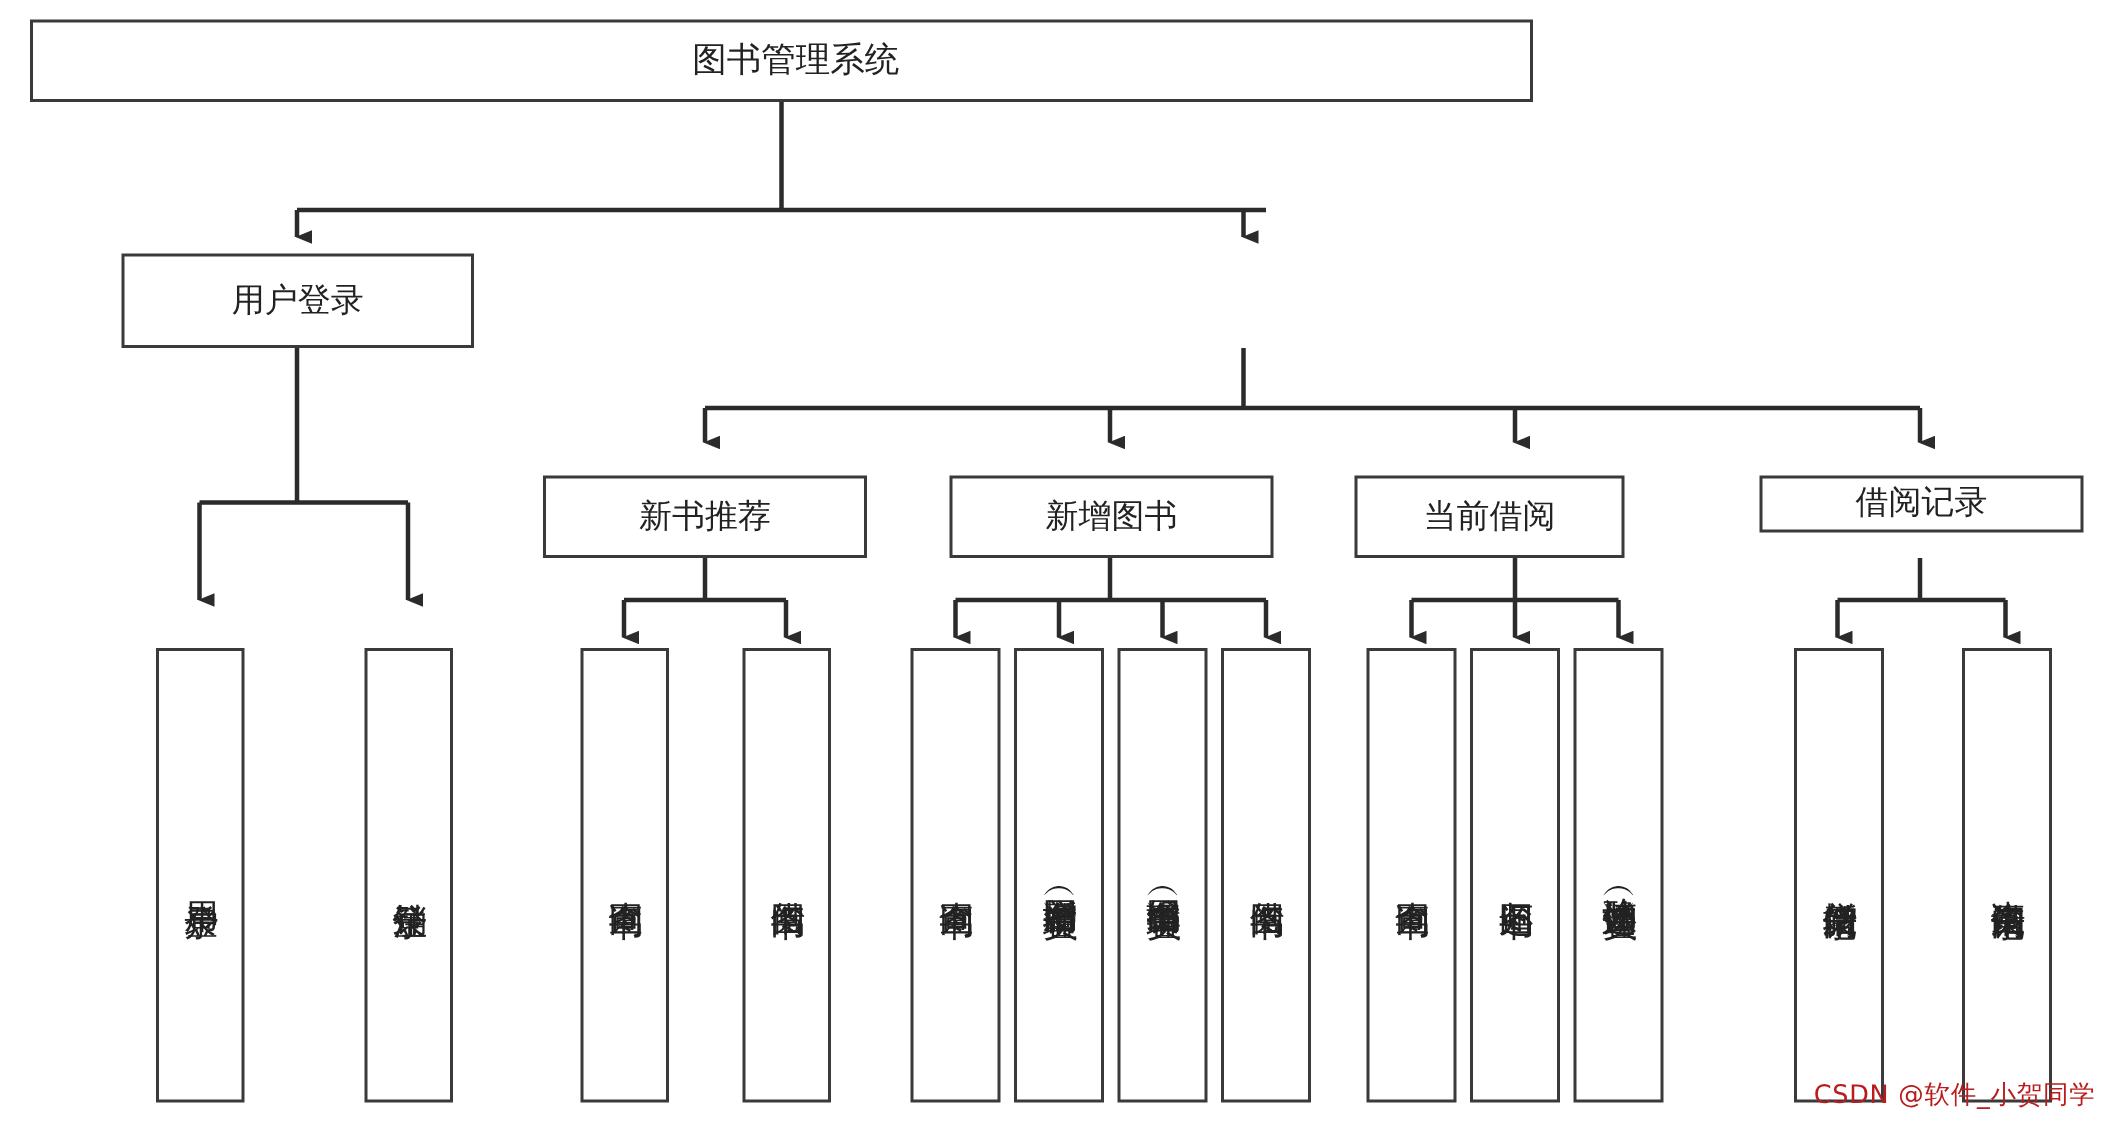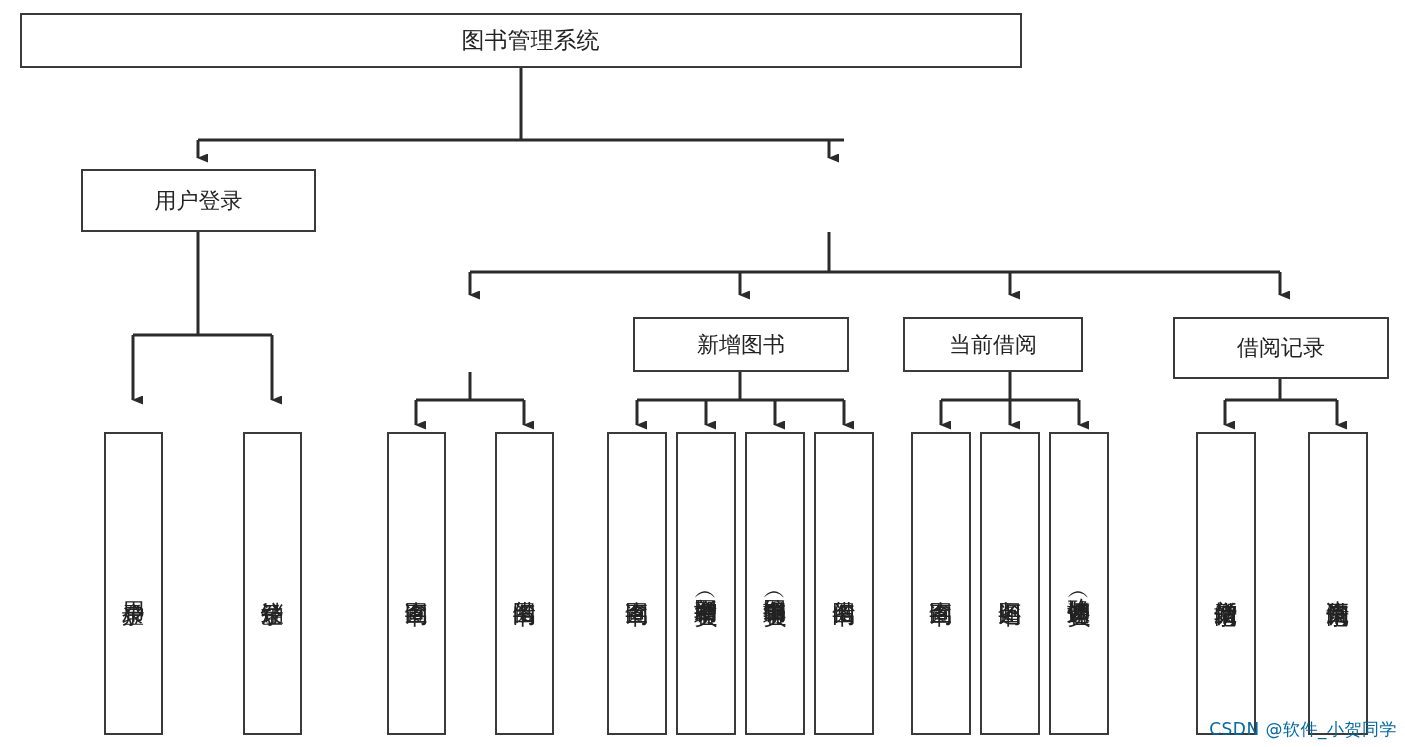--- a/index.html
+++ b/index.html
@@ -60,21 +60,21 @@
     font-size: 23px;
     line-height: 1.07;
     letter-spacing: 1px;
     white-space: nowrap;
   }
   #watermark {
     position: absolute;
     right: 8px;
     bottom: 6px;
     font-size: 17px;
-    color: #0369a1;
+    color: #b91c1c;
     letter-spacing: 0.5px;
     white-space: nowrap;
   }
 </style>
 </head>
 <body>
 
 <div id="canvas">
 
   <svg class="wires" viewBox="0 0 1405 747">
@@ -128,27 +128,30 @@
   </svg>
 
   <div class="node root h" style="left:20px; top:13px; width:1002px; height:55px;">
     <span class="label">图书管理系统</span>
   </div>
 
   <div class="node h" style="left:81px; top:169px; width:235px; height:63px;">
     <span class="label">用户登录</span>
   </div>
 
+  <div class="node h" style="left:362px; top:317px; width:216px; height:55px;">
+    <span class="label">新书推荐</span>
+  </div>
   <div class="node h" style="left:633px; top:317px; width:216px; height:55px;">
     <span class="label">新增图书</span>
   </div>
   <div class="node h" style="left:903px; top:317px; width:180px; height:55px;">
     <span class="label">当前借阅</span>
   </div>
-  <div class="node h" style="left:1173px; top:317px; width:216px; height:62px;">
+  <div class="node h" style="left:1173px; top:317px; width:216px; height:38px;">
     <span class="label">借阅记录</span>
   </div>
 
   <div class="node v" style="left:104px; top:432px; width:59px; height:303px;">
     <span class="label">用户登录</span>
   </div>
   <div class="node v" style="left:243px; top:432px; width:59px; height:303px;">
     <span class="label">注销登录</span>
   </div>
 

